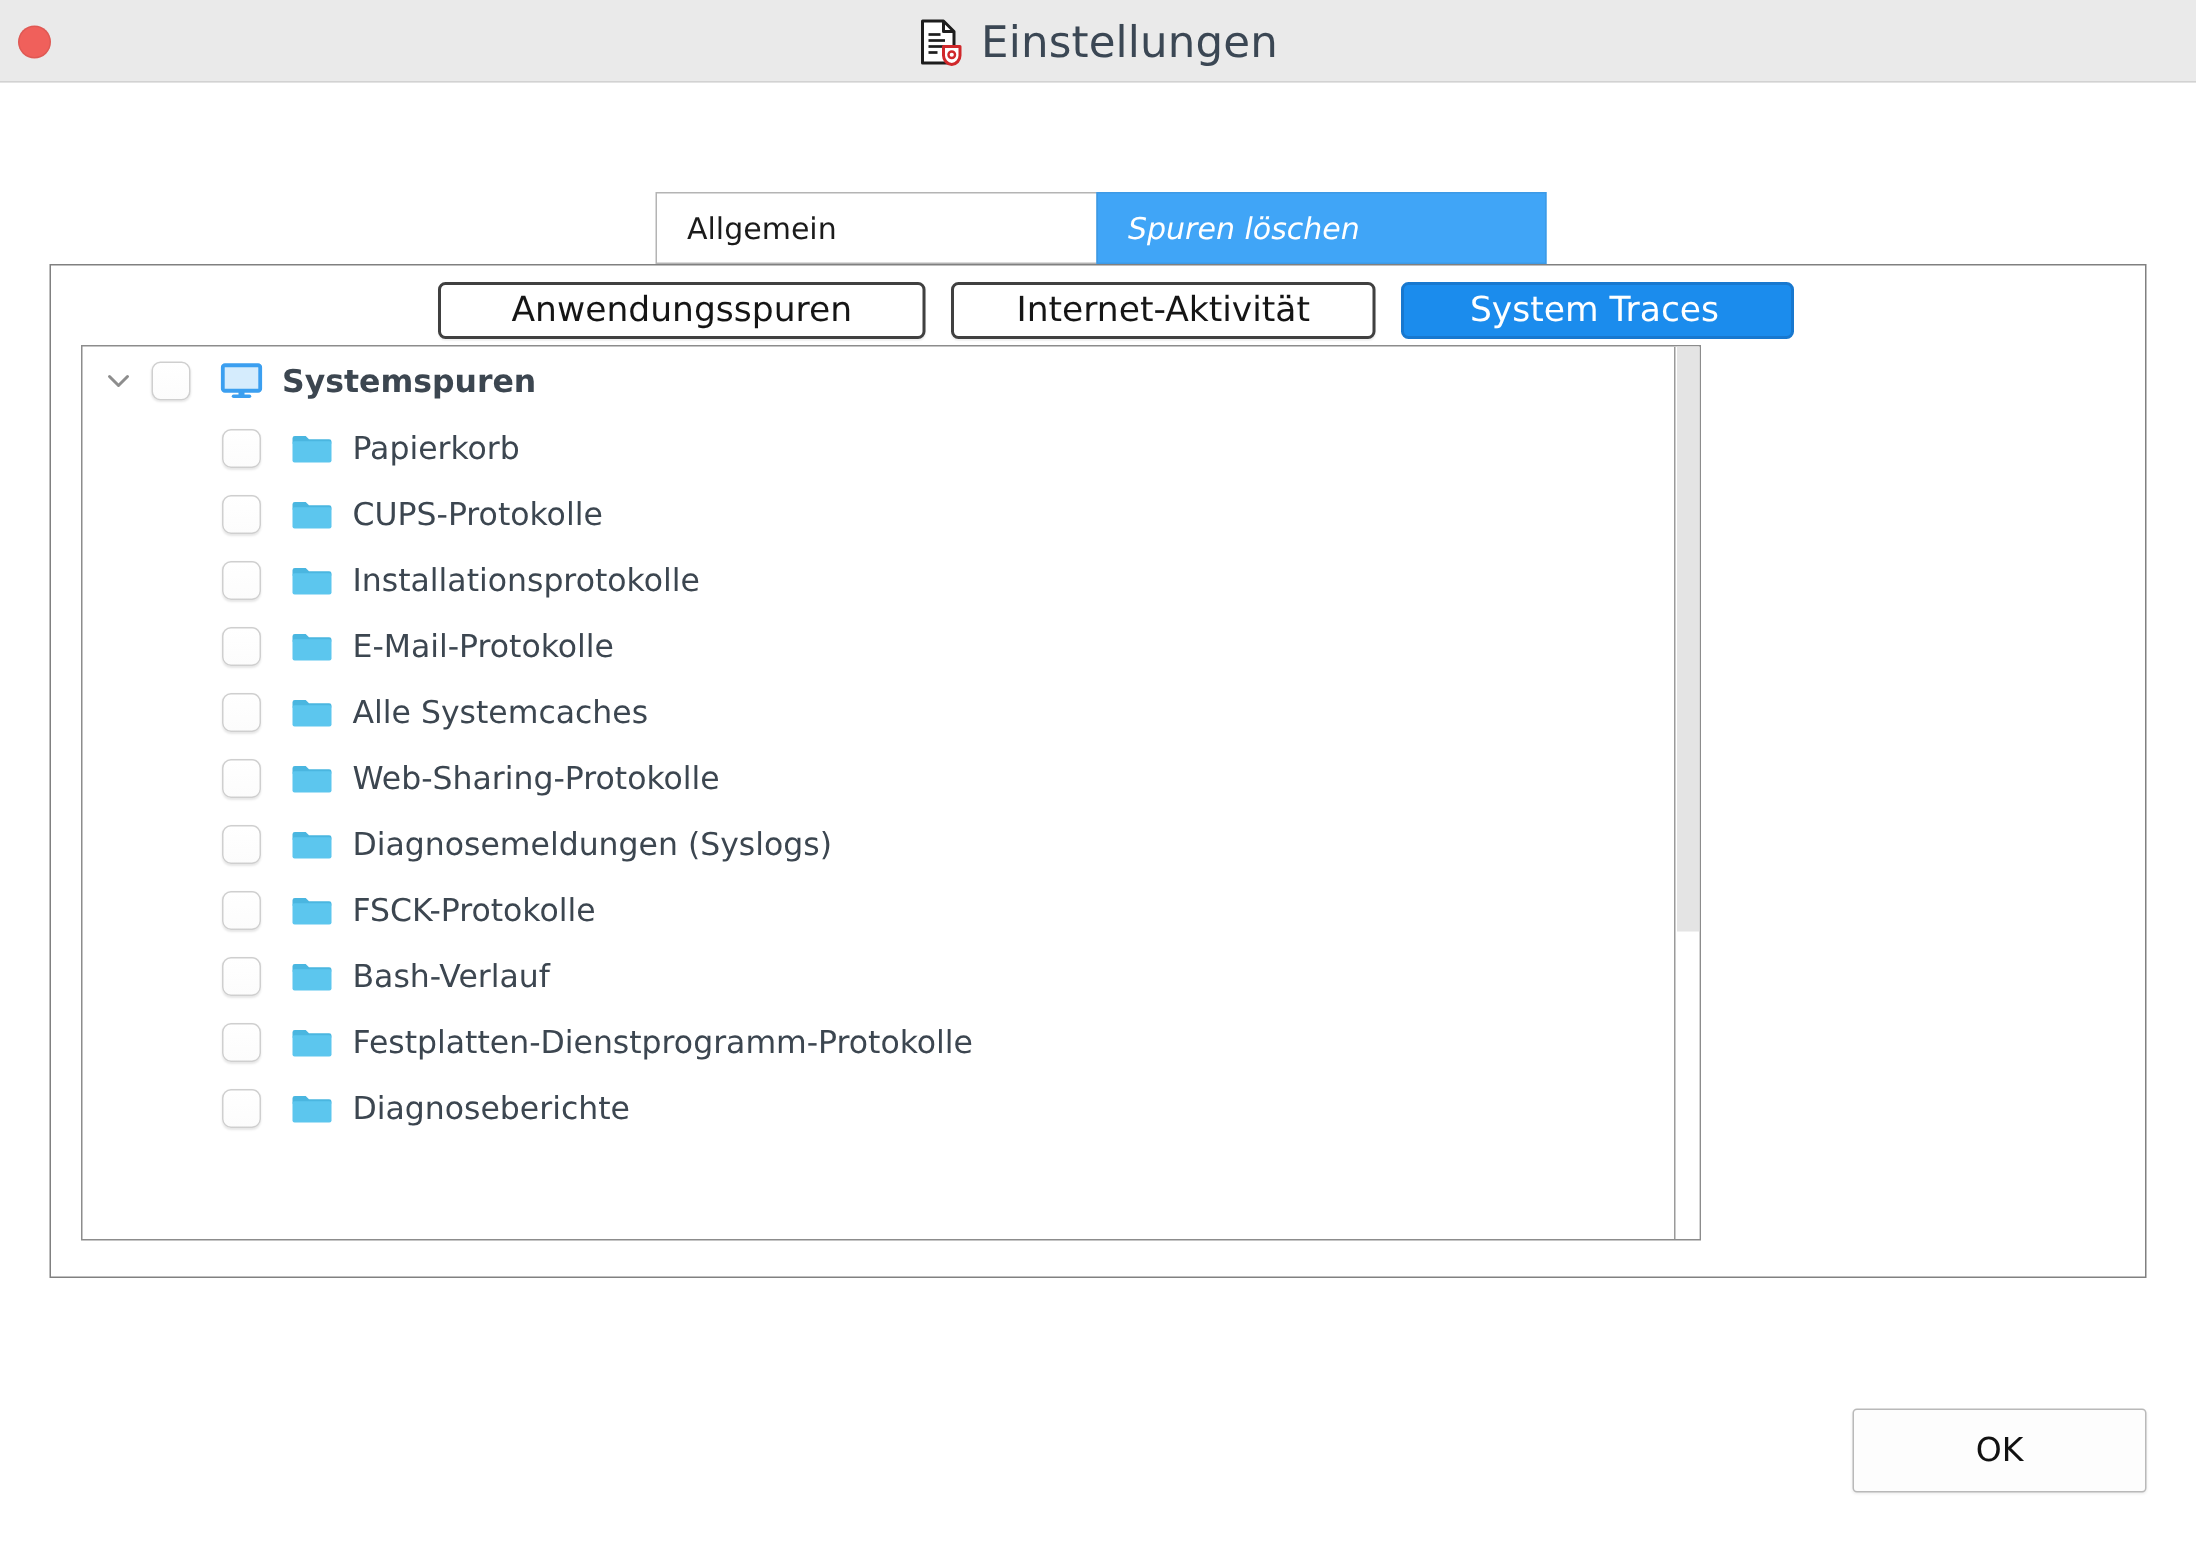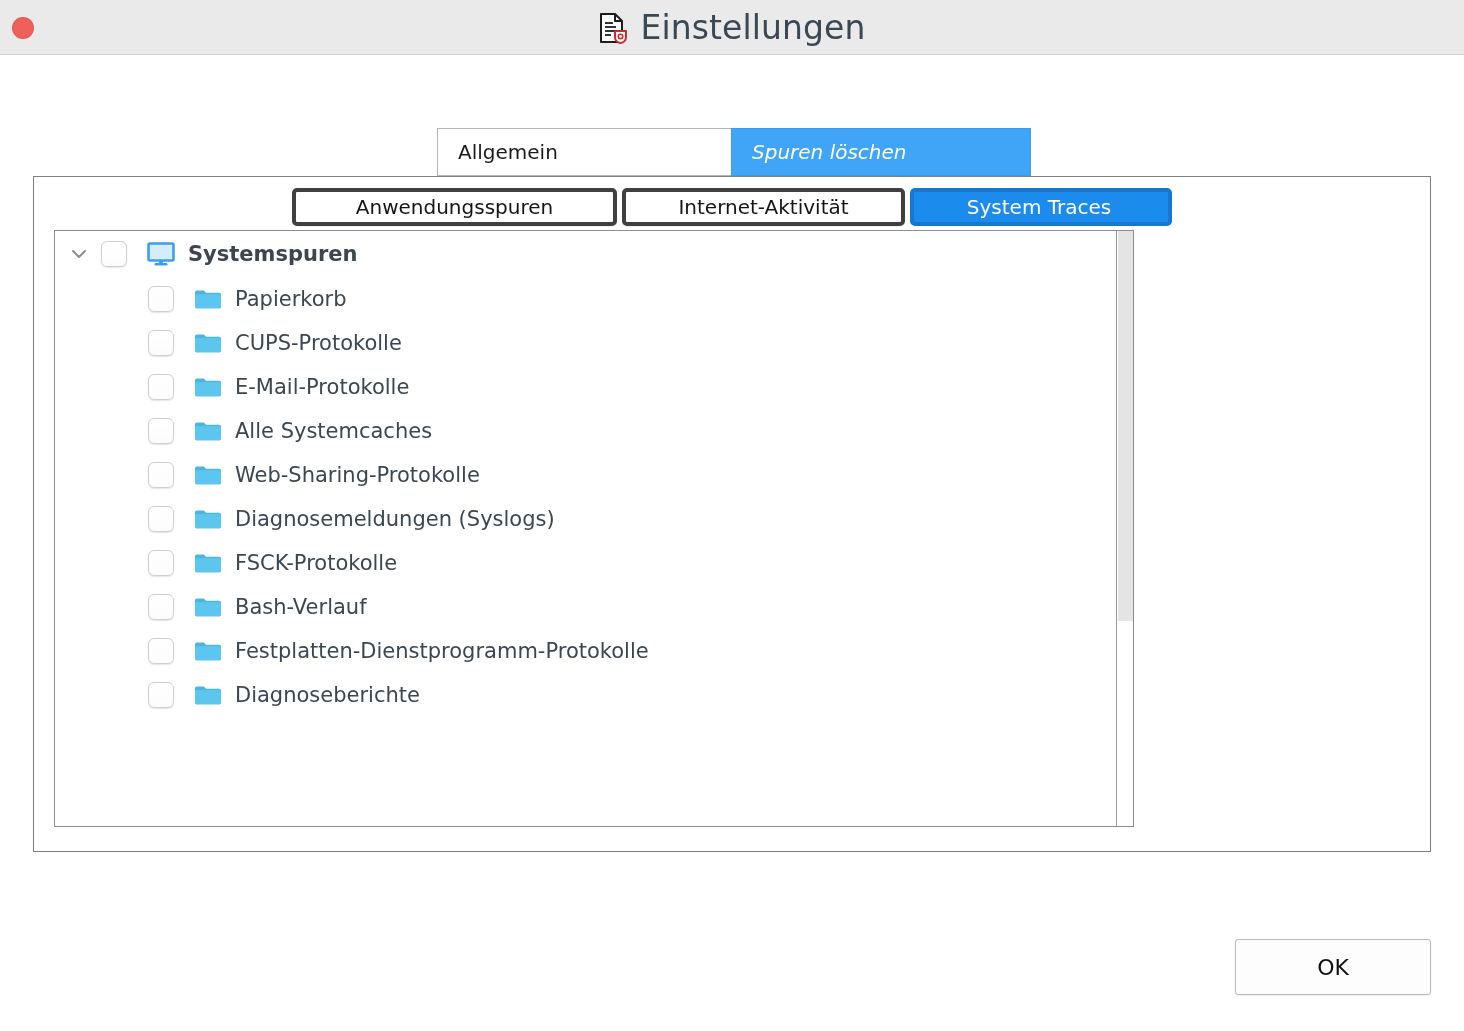--- a/index.html
+++ b/index.html
@@ -41,21 +41,21 @@
     align-items: center;
     justify-content: center;
     gap: 12px;
   }
   .title-icon {
     width: 30px; height: 32px;
     position: relative;
     flex: none;
   }
   .title-text {
-    font-size: 33px;
+    font-size: 29px;
     color: #3b4754;
     font-family: "DejaVu Sans", sans-serif;
     letter-spacing: 0.1px;
   }
 
   
   .toptabs {
     position: absolute;
     left: 437px; top: 128px;
     display: flex;
@@ -99,31 +99,31 @@
     left: 292px; top: 188px;
     display: flex;
     z-index: 6;
   }
   .innertab {
     height: 38px;
     box-sizing: border-box;
     display: flex;
     align-items: center;
     justify-content: center;
-    font-size: 20px;
+    font-size: 23px;
     font-family: "DejaVu Sans", sans-serif;
-    border: 4px solid #404040;
+    border: 2px solid #404040;
     border-radius: 5px;
     background: #ffffff;
     color: #151515;
     cursor: pointer;
     padding: 0 16px;
     box-shadow: 0 1px 1px rgba(0,0,0,0.06);
   }
-  .innertab + .innertab { margin-left: 5px; }
+  .innertab + .innertab { margin-left: 17px; }
   .innertab.active {
     background: #1b8ced;
     color: #ffffff;
     border-color: #1878cf;
     box-shadow: none;
   }
   .innertab.i1 { width: 325px; }
   .innertab.i2 { width: 283px; }
   .innertab.i3 { width: 262px; padding-left: 12px; }
 
@@ -316,20 +316,30 @@
           <span class="label">CUPS-Protokolle</span>
         </div>
         <div class="row child">
           <span class="cbox"></span>
           <span class="icon-slot">
             <svg width="28" height="22" viewBox="0 0 28 22">
               <path d="M1 4.2 a1.6 1.6 0 0 1 1.6 -1.6 h7.2 l2.2 2.2 h13.4 a1.6 1.6 0 0 1 1.6 1.6 v1.2 h-26 z" fill="#4ab6e0"></path>
               <rect x="1" y="6.2" width="26" height="14.2" rx="1.4" fill="#5cc6ee"></rect>
             </svg>
           </span>
+          <span class="label">Installationsprotokolle</span>
+        </div>
+        <div class="row child">
+          <span class="cbox"></span>
+          <span class="icon-slot">
+            <svg width="28" height="22" viewBox="0 0 28 22">
+              <path d="M1 4.2 a1.6 1.6 0 0 1 1.6 -1.6 h7.2 l2.2 2.2 h13.4 a1.6 1.6 0 0 1 1.6 1.6 v1.2 h-26 z" fill="#4ab6e0"></path>
+              <rect x="1" y="6.2" width="26" height="14.2" rx="1.4" fill="#5cc6ee"></rect>
+            </svg>
+          </span>
           <span class="label">E-Mail-Protokolle</span>
         </div>
         <div class="row child">
           <span class="cbox"></span>
           <span class="icon-slot">
             <svg width="28" height="22" viewBox="0 0 28 22">
               <path d="M1 4.2 a1.6 1.6 0 0 1 1.6 -1.6 h7.2 l2.2 2.2 h13.4 a1.6 1.6 0 0 1 1.6 1.6 v1.2 h-26 z" fill="#4ab6e0"></path>
               <rect x="1" y="6.2" width="26" height="14.2" rx="1.4" fill="#5cc6ee"></rect>
             </svg>
           </span>

